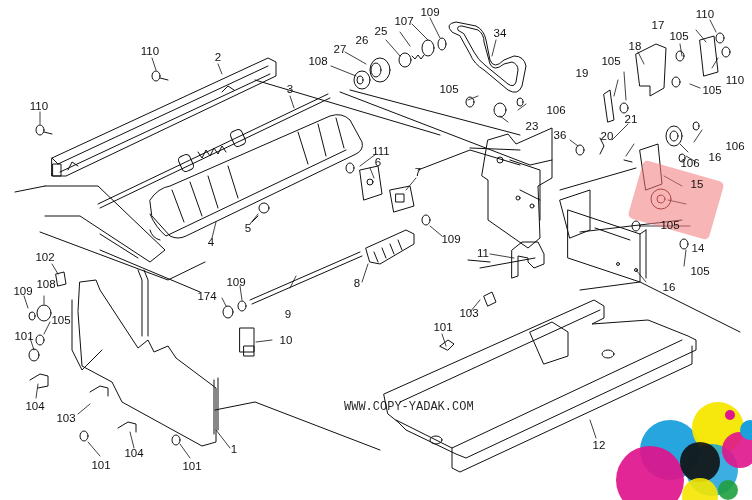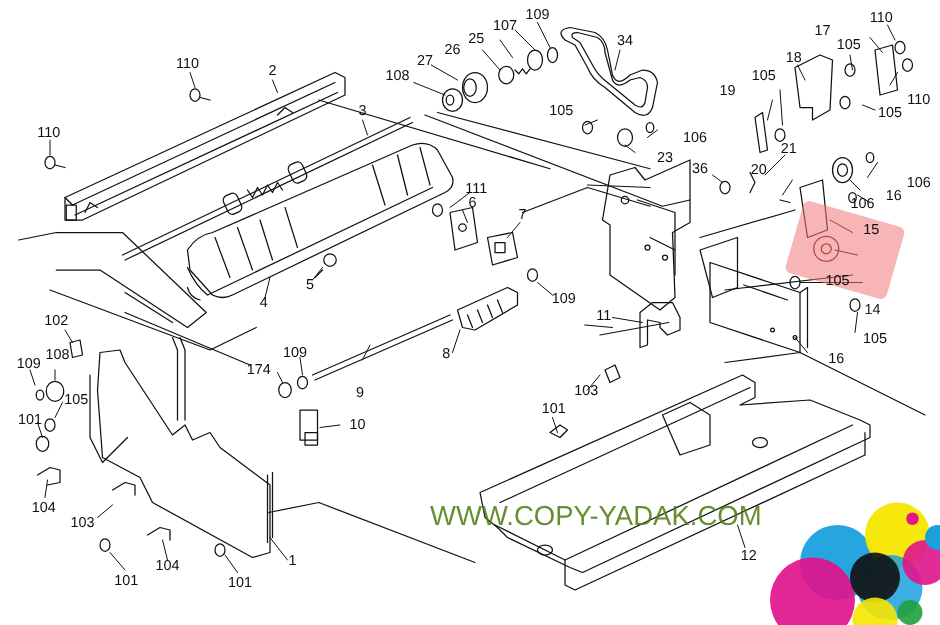--- a/index.html
+++ b/index.html
@@ -3,22 +3,22 @@
 <meta charset="utf-8">
 <style>
   html, body { margin:0; padding:0; background:#ffffff; }
   body { width:752px; height:500px; position:relative; overflow:hidden;
          font-family:"Liberation Sans", sans-serif; }
   #stage { position:absolute; left:0; top:0; width:752px; height:500px; }
   svg#drawing { position:absolute; left:0; top:0; }
   .lbl { position:absolute; font-size:11.5px; color:#111; line-height:1; white-space:nowrap;
          transform:translate(-50%,-50%); font-family:"Liberation Sans", sans-serif; }
   .lbl.hl { color:#222;margin-top:42px; }
-  .watermark { position:absolute; left:344px; top:400px; font-family:Liberation Sans, sans-serif;
-               font-size:22px; color:#4d7c0f; letter-spacing:0px; opacity:.85; }
+  .watermark { position:absolute; left:344px; top:400px; font-family:Liberation Mono, monospace;
+               font-size:12px; color:#000000; letter-spacing:0px; opacity:.85; }
   .highlight-box { position:absolute; left:634px; top:170px; width:84px; height:60px;
                    background:rgba(240,120,120,0.55); border-radius:5px;
                    transform:rotate(16deg); transform-origin:center; }
 </style>
 </head>
 <body>
 
 <div id="stage">
 
   <svg id="drawing" width="752" height="500" viewBox="0 0 752 500" fill="none" stroke="#111" stroke-width="1" stroke-linejoin="round" stroke-linecap="round">

